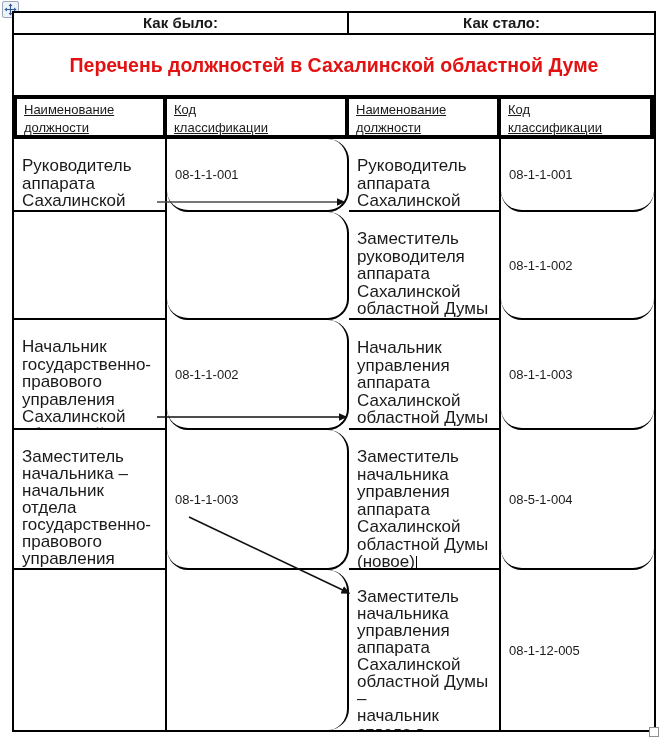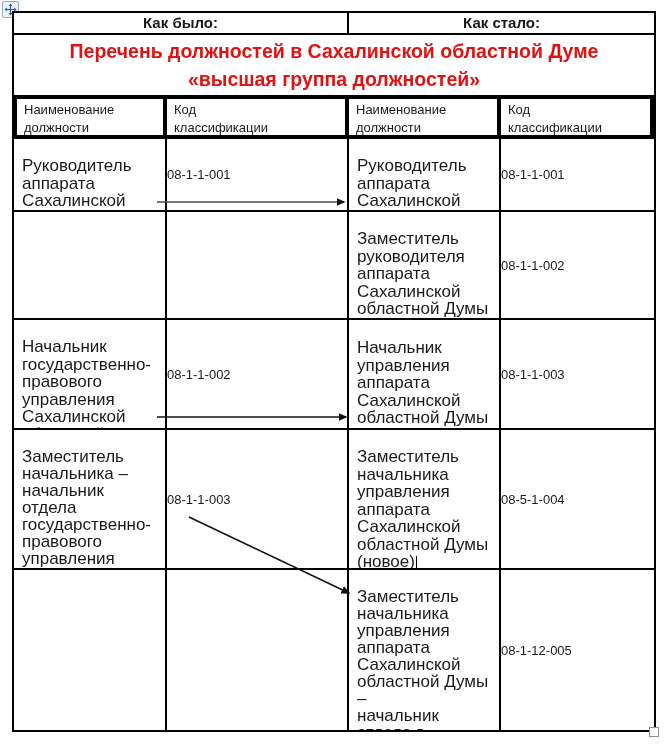--- a/index.html
+++ b/index.html
@@ -32,39 +32,39 @@
 
   .cmp {
     display:flex; align-items:center; justify-content:center;
     font-weight:bold; font-size:15px; line-height:18px;
   }
   .cmp-left  { grid-column:1/3; }
   .cmp-right { grid-column:3/5; }
 
   .title-cell {
     grid-column:1/5; text-align:center; font-weight:bold;
-    font-size:19.5px; line-height:28px; padding-top:2px;
+    font-size:19.5px; line-height:28px; padding-top:16px;
     color:#e31212; border-bottom:none;
   }
 
   .h {
     border:none; border-top:4px solid #000; border-bottom:4px solid #000;
     border-right:4px solid #000; box-sizing:border-box;
     font-size:13px; line-height:18px; padding:2px 8px 0 7px;
-    white-space:pre-line; overflow:hidden;
+    white-space:pre-line; overflow:hidden;text-decoration:underline;
   }
   .h.first { border-left:3px solid #000; }
 
   .d {
     font-size:17px; line-height:17.5px; padding:18px 6px 0 8px;
     white-space:pre-line;
   }
   .d.tight { line-height:17px; }
   .k {
-    display:flex; align-items:center; font-size:13px; 
+    display:flex; align-items:center; font-size:13px; padding-left:8px;border-radius:21px;
   }
   .v-center { display:flex; align-items:center; }
 
   
   .has-caret::after {
     content:""; display:inline-block; width:1.5px; height:13px;
     background:#000; margin-left:1px; vertical-align:-2px;
   }
 
   
@@ -89,21 +89,21 @@
       <path d="M8 3.5 V12.5 M3.5 8 H12.5" stroke="#2f5496" stroke-width="1.4" fill="none"></path>
       <path d="M8 0.5 L10.4 3.6 H5.6 Z M8 15.5 L10.4 12.4 H5.6 Z M0.5 8 L3.6 5.6 V10.4 Z M15.5 8 L12.4 5.6 V10.4 Z" fill="#2f5496"></path>
     </svg>
   </div>
 
   <div class="doc-table">
 
     <div class="c cmp cmp-left">Как было:</div>
     <div class="c cmp cmp-right no-r">Как стало:</div>
 
-    <div class="c title-cell no-r" style="color: rgb(227, 18, 18);"><span>Перечень должностей в Сахалинской областной Думе</span><br><span>«высшая группа должностей»</span></div>
+    <div class="c title-cell no-r" style="color: rgb(227, 18, 18);"><span>Перечень должностей в Сахалинской областной Думе</span><br></div>
 
     <div class="c h first">Наименование
 должности</div>
     <div class="c h">Код
 классификации</div>
     <div class="c h">Наименование
 должности</div>
     <div class="c h no-r">Код
 классификации</div>
 

